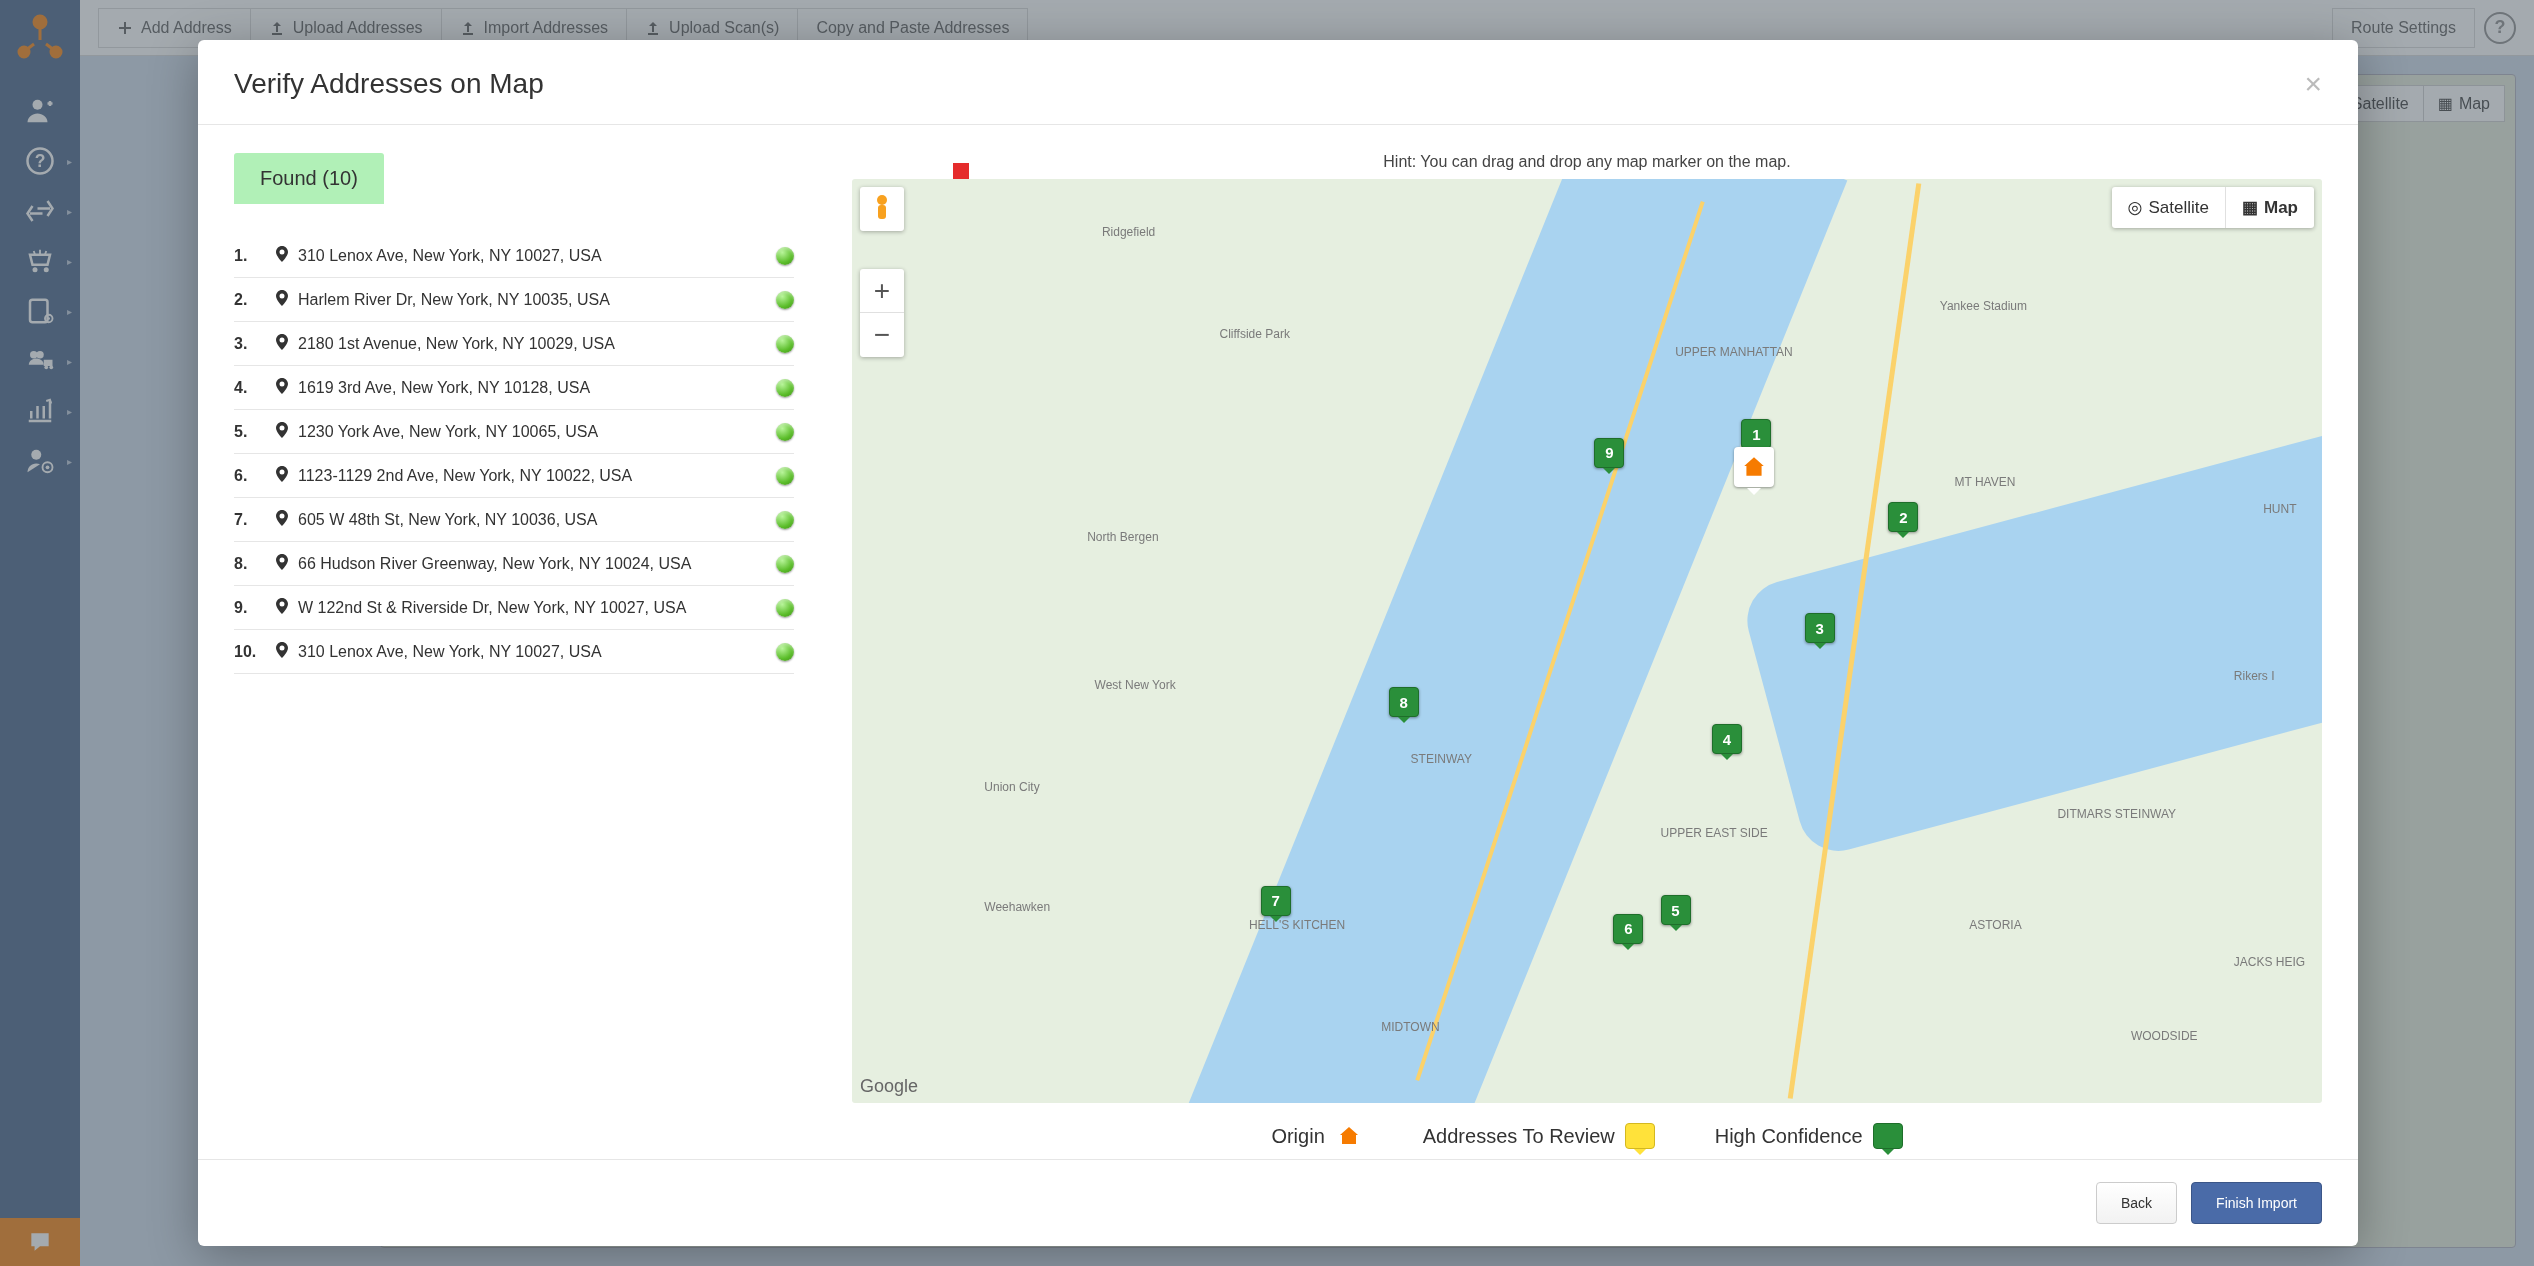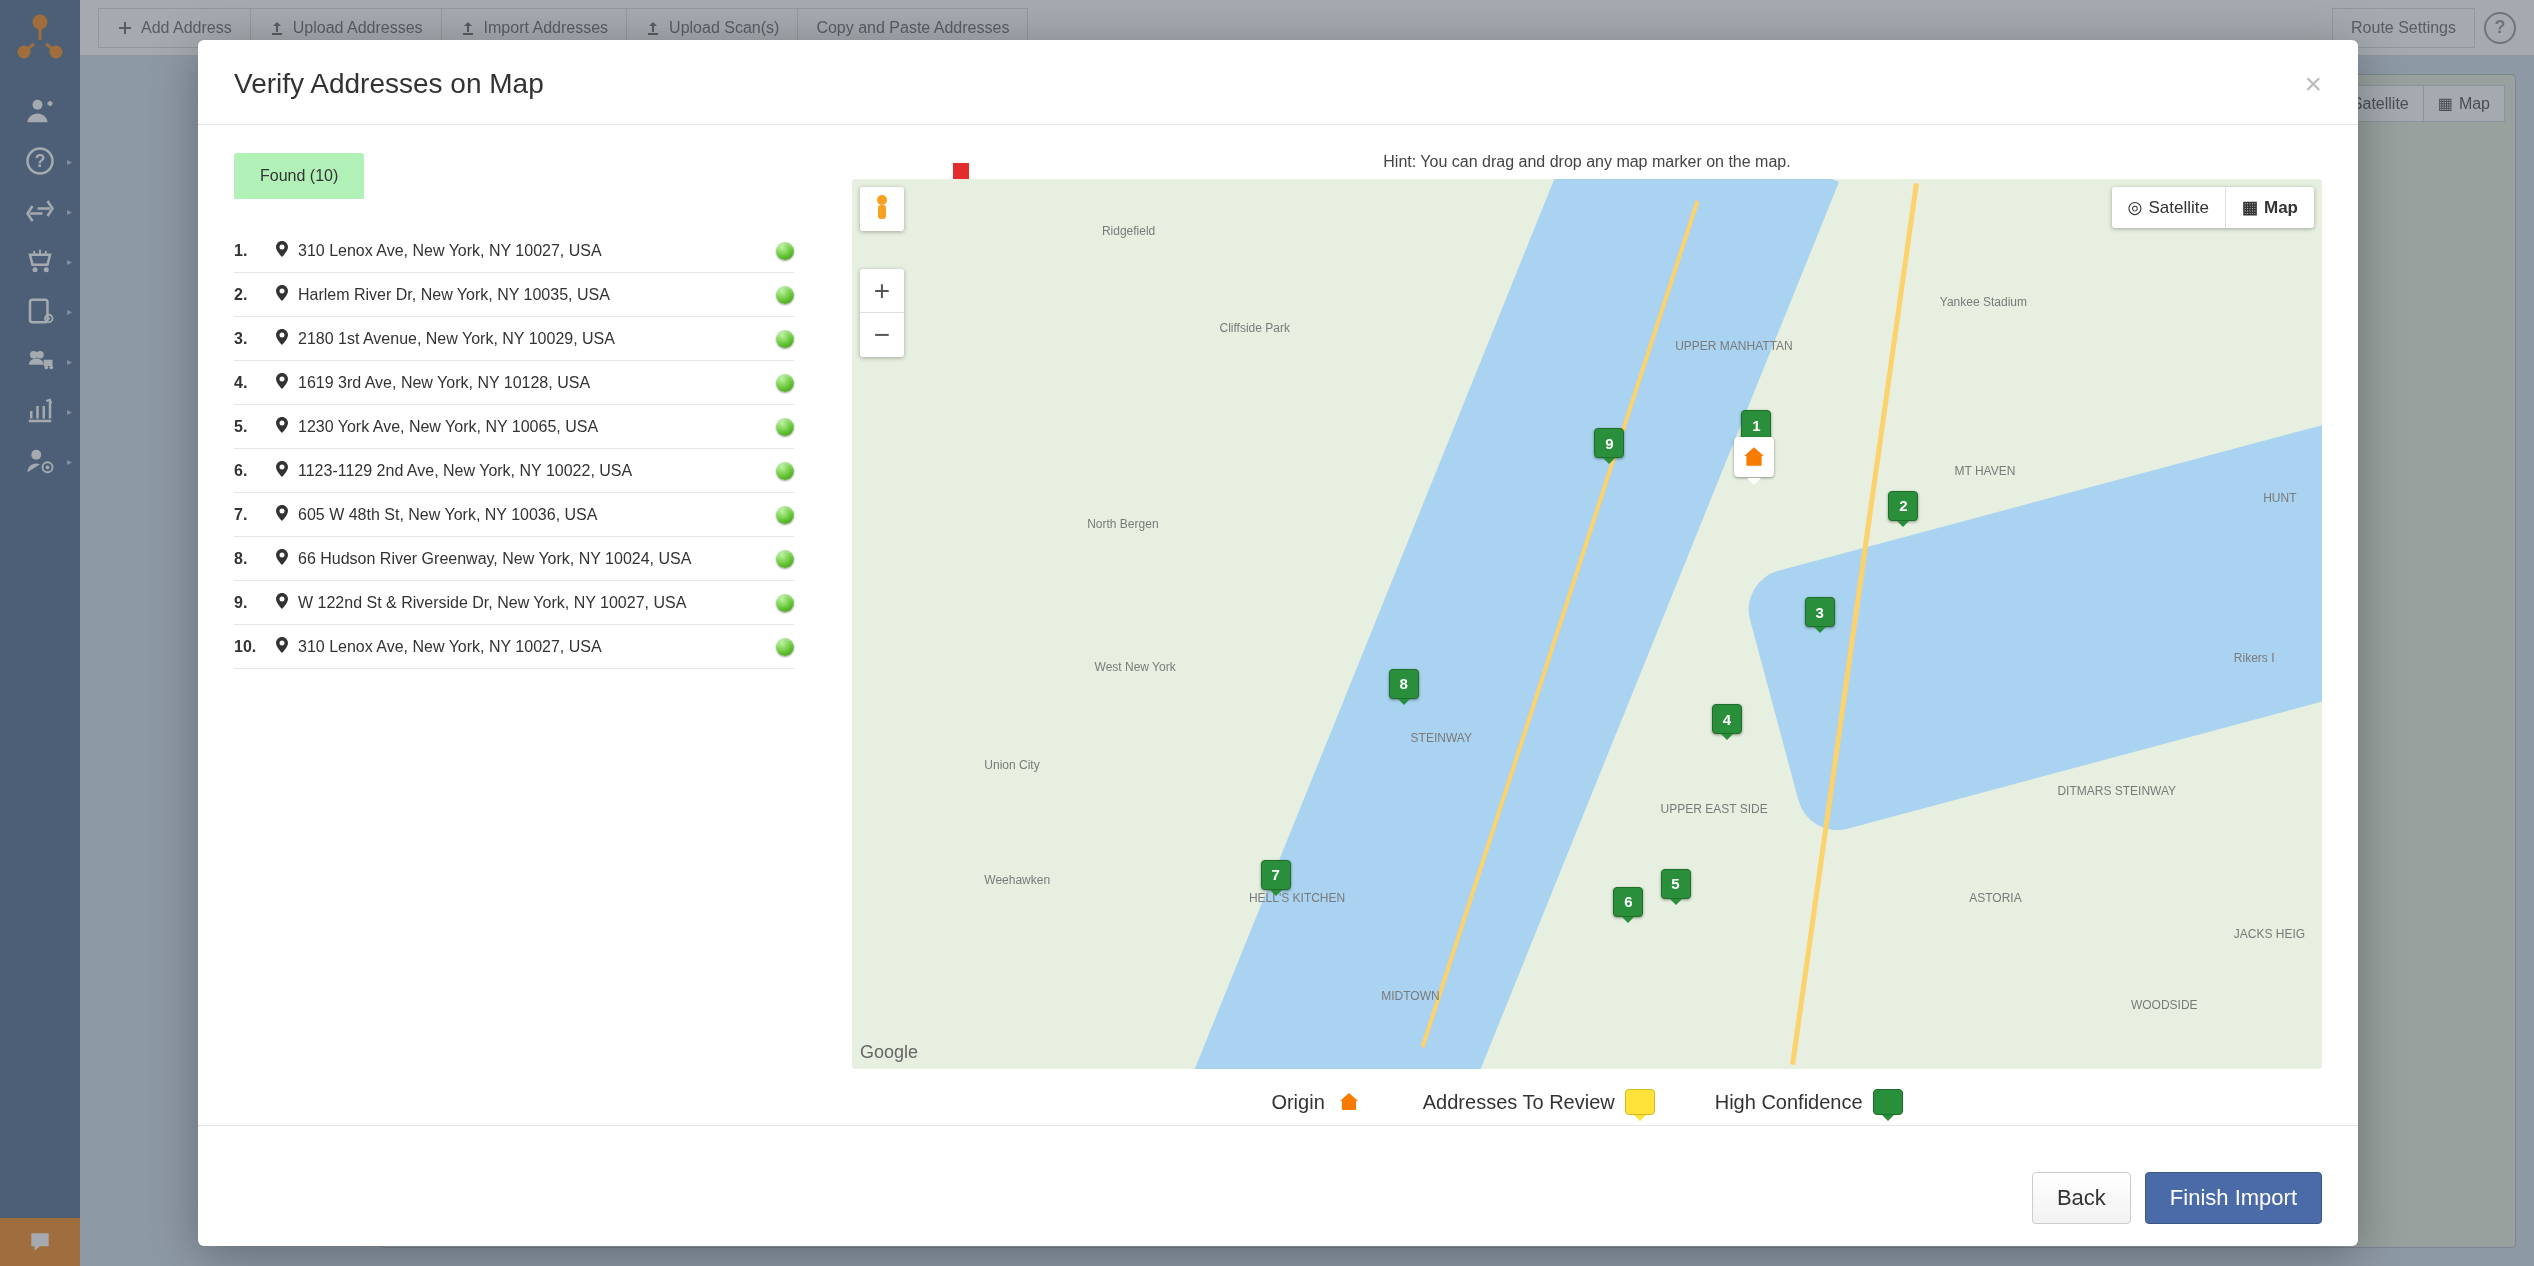--- a/index.html
+++ b/index.html
@@ -38,21 +38,21 @@
 
 .modal { position: absolute; top: 40px; left: 198px; right: 176px; bottom: 20px; background: #fff; border-radius: 6px; box-shadow: 0 10px 50px rgba(0,0,0,0.3); display: flex; flex-direction: column; }
 .modal-header { padding: 28px 36px 24px; border-bottom: 1px solid #e6e6e6; display: flex; align-items: center; }
 .modal-title { font-size: 28px; color: #333; font-weight: 400; }
 .modal-close { margin-left: auto; font-size: 30px; color: #bbb; cursor: pointer; line-height: 1; }
 .modal-body { flex: 1; display: flex; padding: 28px 36px 0; gap: 10px; overflow: hidden; }
 .modal-footer { padding: 22px 36px; border-top: 1px solid #e6e6e6; display: flex; justify-content: flex-end; gap: 14px; }
 
 
 .addr-panel { width: 560px; min-width: 560px; }
-.found-tab { display: inline-block; background: #b1f0b7; padding: 14px 26px; font-size: 16px; color: #333; border-radius: 3px 3px 0 0; }
+.found-tab { display: inline-block; background: #b1f0b7; padding: 14px 26px; font-size: 20px; color: #333; border-radius: 3px 3px 0 0; }
 .addr-list { margin-top: 30px; }
 .addr-row { display: flex; align-items: center; padding: 12px 0; border-bottom: 1px solid #e6e6e6; }
 .addr-num { width: 36px; font-weight: bold; font-size: 16px; color: #333; }
 .addr-pin { width: 24px; text-align: center; }
 .addr-pin svg { width: 12px; height: 16px; fill: #333; }
 .addr-text { flex: 1; font-size: 16px; color: #333; padding-left: 4px; }
 .addr-dot { width: 18px; height: 18px; border-radius: 50%; background: radial-gradient(circle at 35% 30%, #b8f59a, #5bbd2a 60%, #3d8817); box-shadow: 0 1px 2px rgba(0,0,0,0.4), inset 0 2px 3px rgba(255,255,255,0.4); }
 
 
 .arrow-annot { position: absolute; left: 738px; top: 38px; pointer-events: none; }
@@ -86,21 +86,21 @@
 .legend { display: flex; justify-content: center; align-items: center; gap: 60px; padding: 20px 0 10px; font-size: 20px; color: #333; }
 .legend-item { display: flex; align-items: center; gap: 10px; }
 .legend-swatch { width: 30px; height: 26px; border-radius: 4px; position: relative; }
 .legend-swatch::after { content: ''; position: absolute; bottom: -7px; left: 50%; transform: translateX(-50%); border: 6px solid transparent; border-bottom: none; }
 .swatch-yellow { background: #ffe23a; border: 1px solid #d4b820; }
 .swatch-yellow::after { border-top-color: #ffe23a; }
 .swatch-green { background: #2a8f3a; border: 1px solid #1e6e2a; }
 .swatch-green::after { border-top-color: #2a8f3a; }
 
 
-.btn { padding: 12px 24px; border-radius: 4px; font-size: 22px; cursor: pointer; border: 1px solid transparent; margin-top: 24px; }
+.btn { padding: 12px 24px; border-radius: 4px; font-size: 14px; cursor: pointer; border: 1px solid transparent; }
 .btn-default { background: linear-gradient(#fff, #f2f2f2); border-color: #ccc; color: #333; }
 .btn-primary { background: #4a6ba8; border-color: #3b5688; color: #fff; }
 
 
 .map-bg { position:absolute; inset:0; background:#e6efe0; }
 .water { position:absolute; background:#a9d3f0; }
 .road-y { position:absolute; background:#fbd26b; }
 .area-label { position:absolute; font-size:12px; color:#7a7a7a; font-weight:500; white-space:nowrap; }
 .google-lbl { position:absolute; left:8px; bottom:6px; font-family:Arial; font-size:18px; color:#666; }
 </style>

